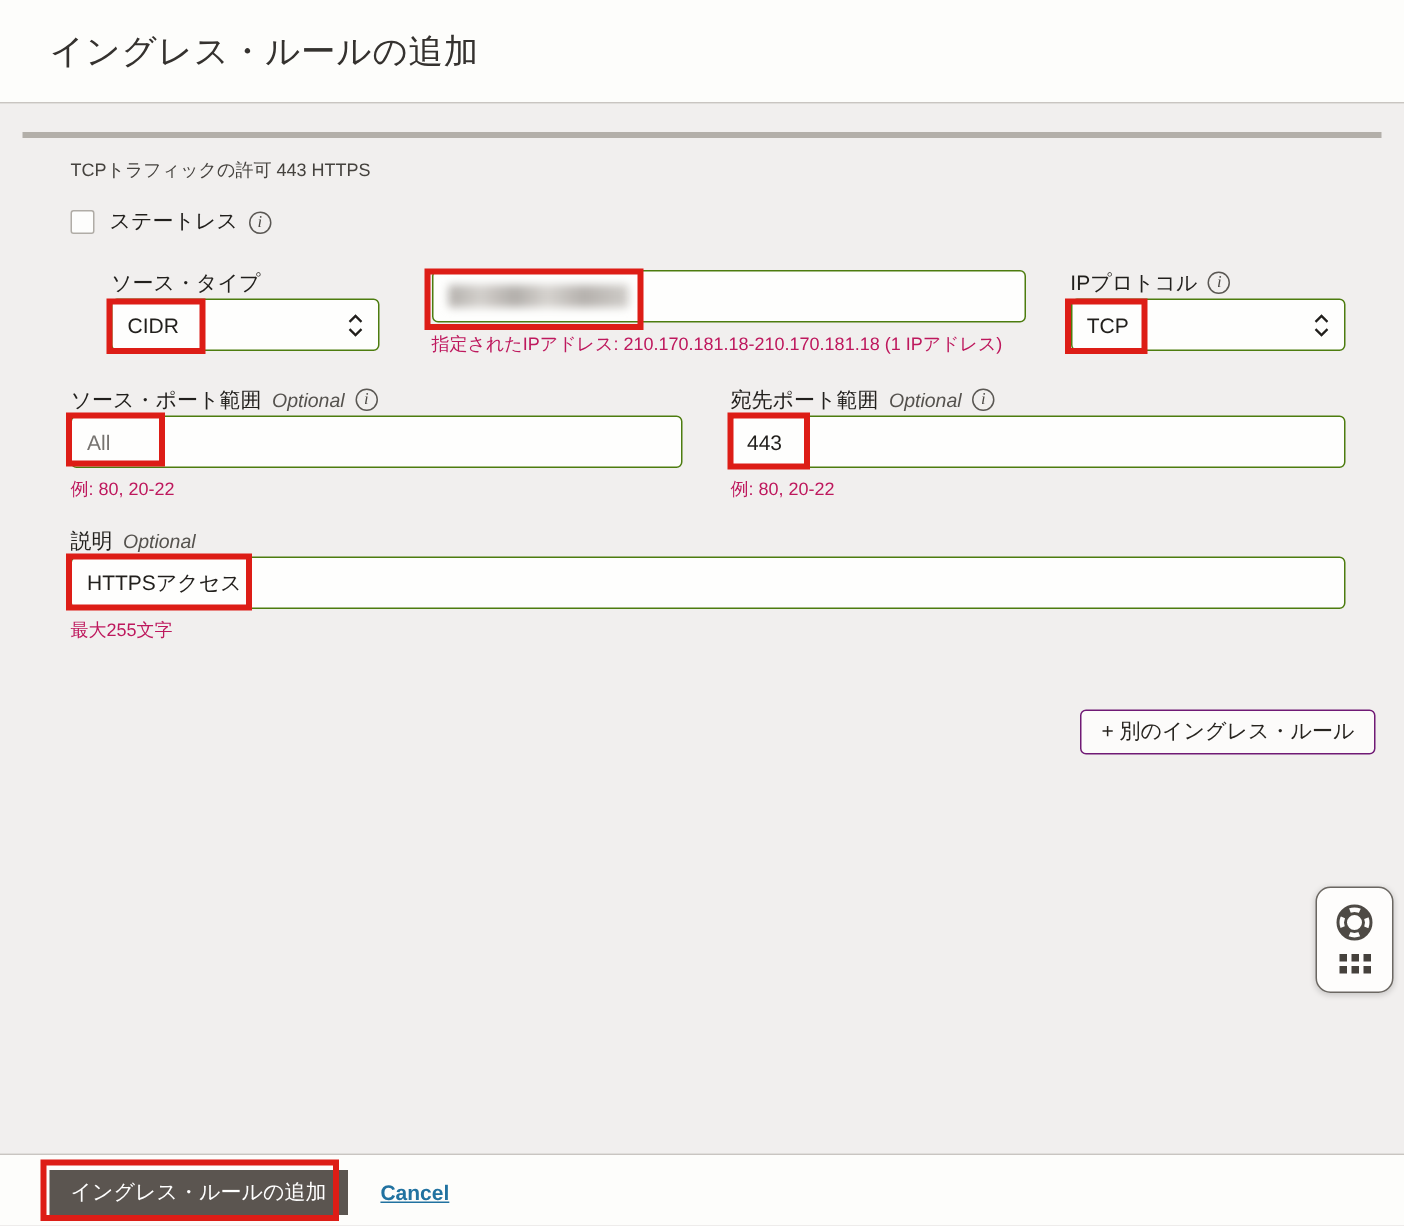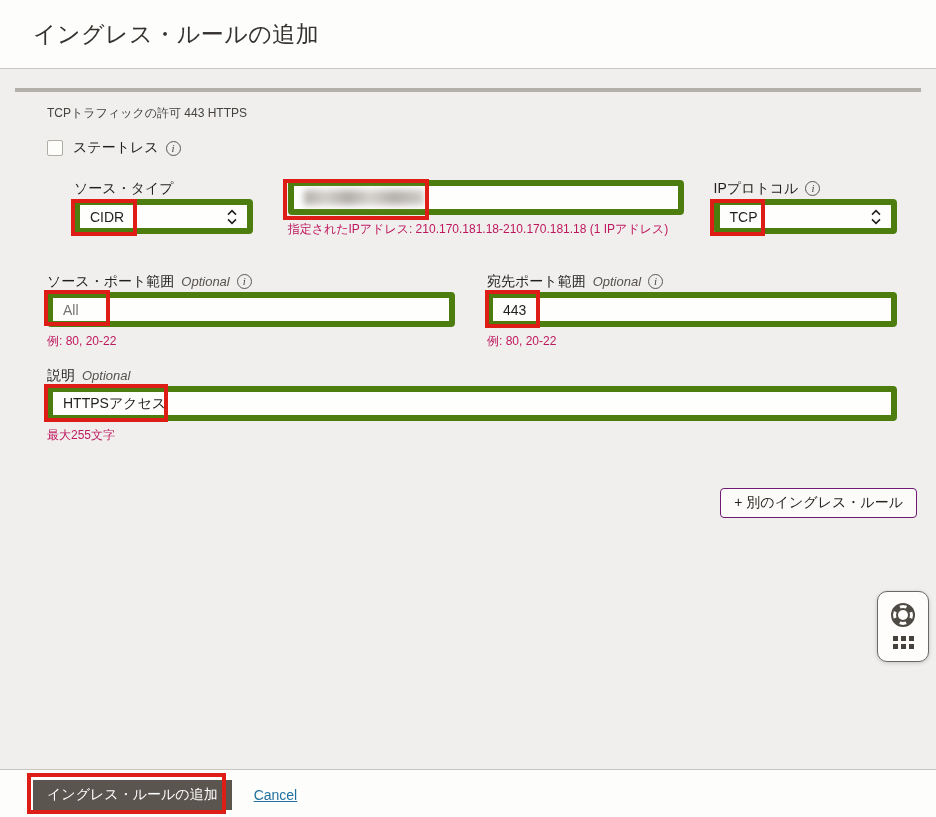--- a/index.html
+++ b/index.html
@@ -37,32 +37,32 @@
 
   .info-icon {
     display: inline-flex; align-items: center; justify-content: center;
     width: 15px; height: 15px; border: 1px solid #5a5753; border-radius: 50%;
     font-family: "Liberation Serif", serif; font-style: italic; font-size: 11px;
     color: #4a4743; margin-left: 7px; cursor: pointer; line-height: 1;
   }
 
   .form-row { display: flex; align-items: flex-start; }
   .row-1 { margin-top: 22px; }
-  .row-2 { margin-top: 34px; justify-content: space-between; }
+  .row-2 { margin-top: 19px; justify-content: space-between; }
   .row-3 { margin-top: 16px; }
 
   .field {}
   .field-label { font-size: 14px; color: #211f1c; height: 19px; display: flex; align-items: center; }
   .optional-tag { font-style: italic; font-size: 13px; color: #55524e; margin-left: 7px; }
 
   .field-control { position: relative; margin-top: 1px; }
 
   .text-input, .select-box, .fake-input {
     width: 100%; height: 35px; background: #fefefd;
-    border: 6px solid #4d7c0f; border-radius: 4px;
+    border: 1px solid #4d7c0f; border-radius: 4px;
     font-size: 14px; color: #211f1c; padding: 0 10px;
     font-family: "Liberation Sans", "DejaVu Sans", sans-serif;
   }
   .text-input::placeholder { color: #767370; opacity: 1; }
 
   .select-box { display: flex; align-items: center; justify-content: space-between; cursor: pointer; }
   .select-value { font-size: 14px; color: #211f1c; }
   .select-chevron { flex: 0 0 auto; margin-left: 6px; }
 
   .fake-input { display: flex; align-items: center; }
@@ -102,21 +102,21 @@
     flex: 0 0 48px; background: var(--panel-bg, #fdfdfb);
     border-top: 1px solid #c9c5c1;
     display: flex; align-items: center; padding-left: 33px; padding-top: 2px;
   }
   .submit-wrap { position: relative; }
   .submit-btn {
     height: 30px; padding: 0 14px; background: var(--submit-bg, #5b5550);
     color: #ffffff; border: none; font-size: 14px; cursor: pointer;
     font-family: "Liberation Sans", "DejaVu Sans", sans-serif;
   }
-  .cancel-link { margin-left: 22px; font-size: 14px; color: var(--link-blue, #2172a0); text-decoration: underline; cursor: pointer; }
+  .cancel-link { margin-left: 22px; font-size: 14px; color: var(--link-blue, #2172a0); text-decoration: underline; cursor: pointer; font-weight: bold; }
 </style>
 </head>
 <body>
 
 <div class="page">
 
   <div class="header">
     <div class="page-title">イングレス・ルールの追加</div>
   </div>
 

